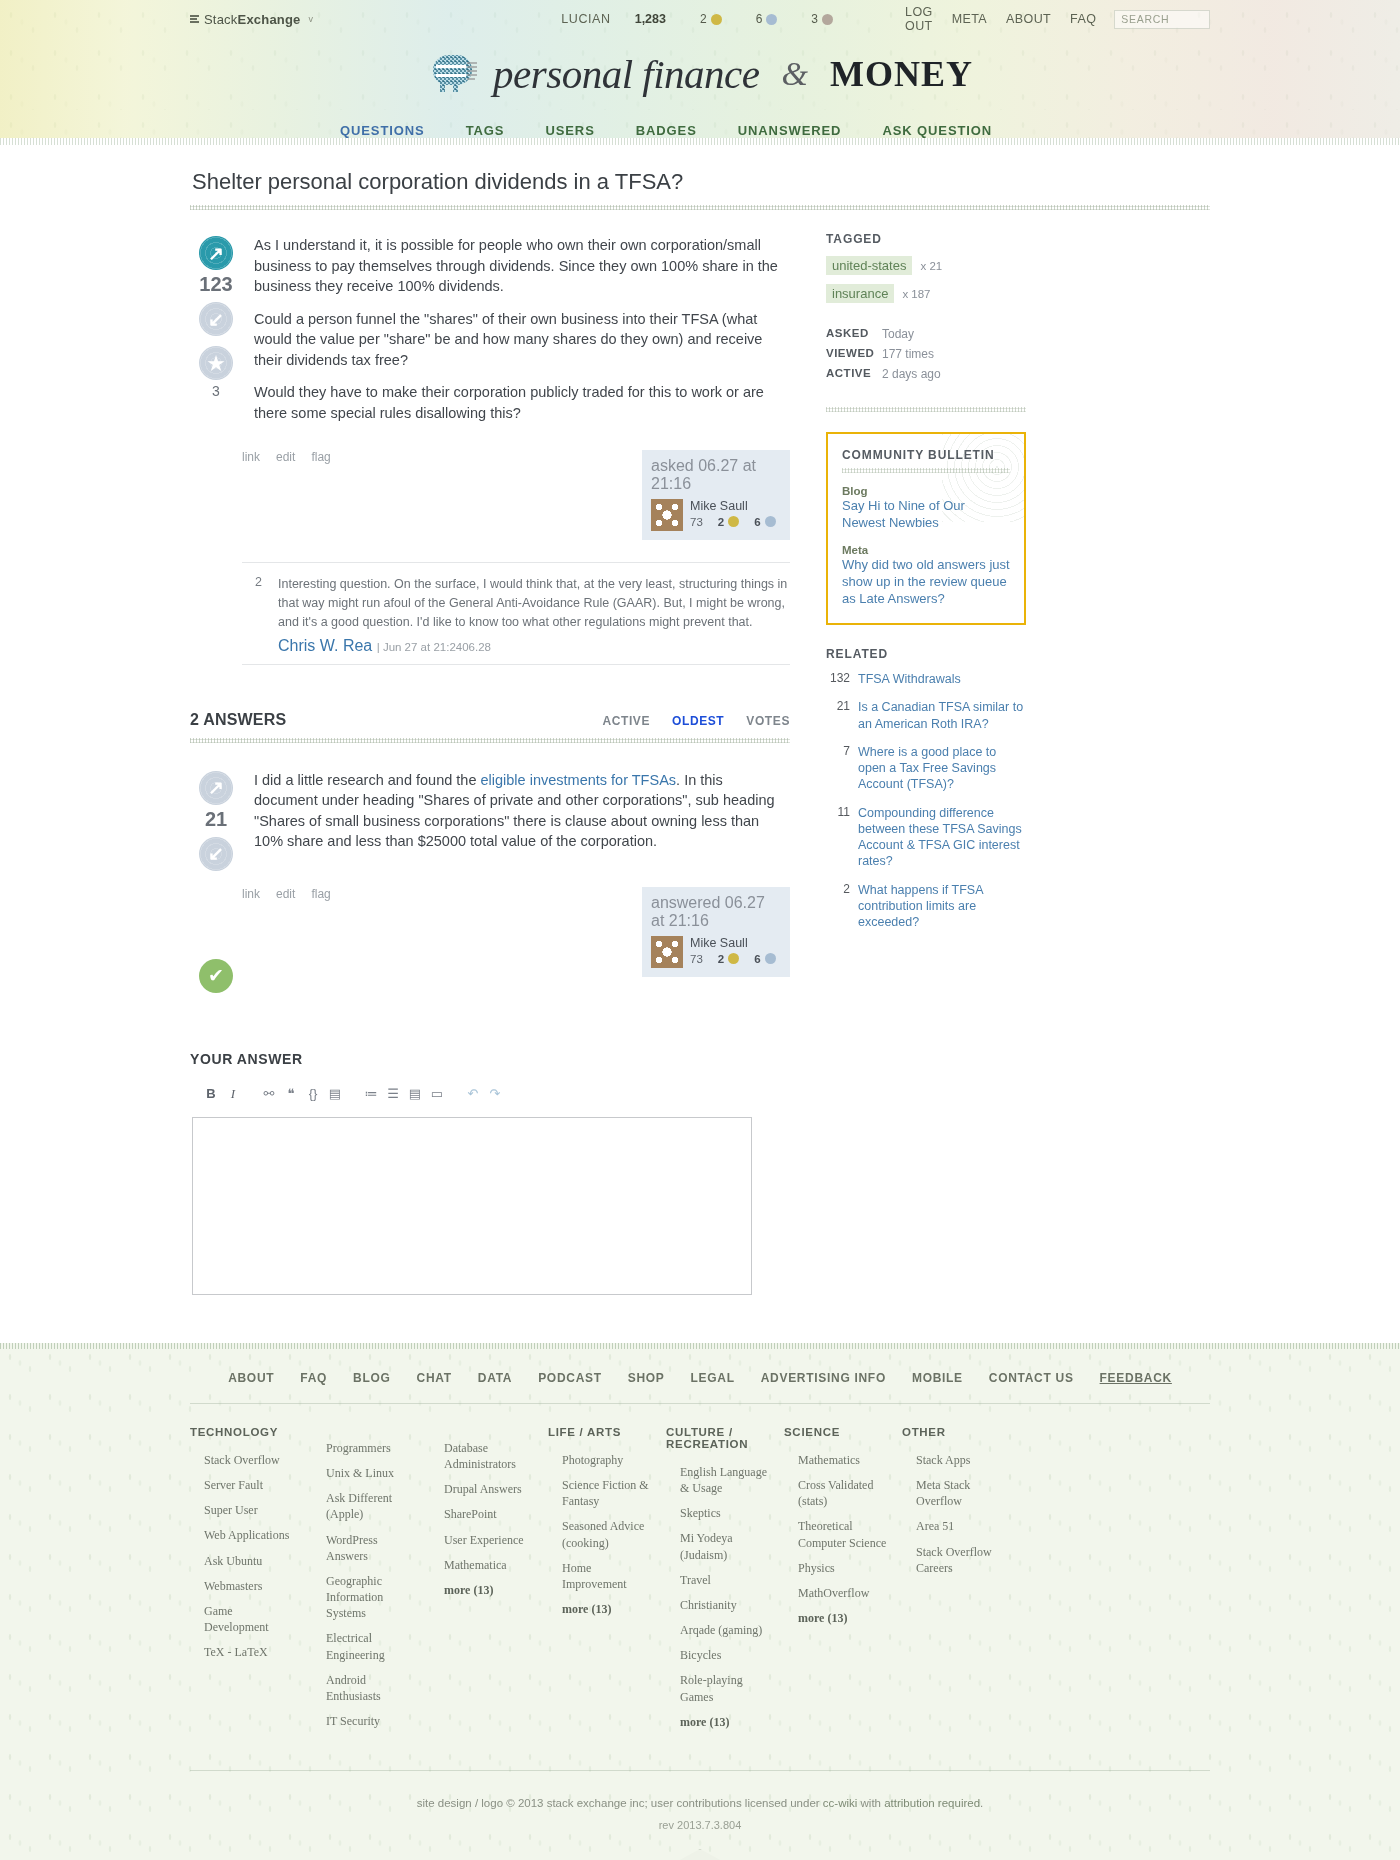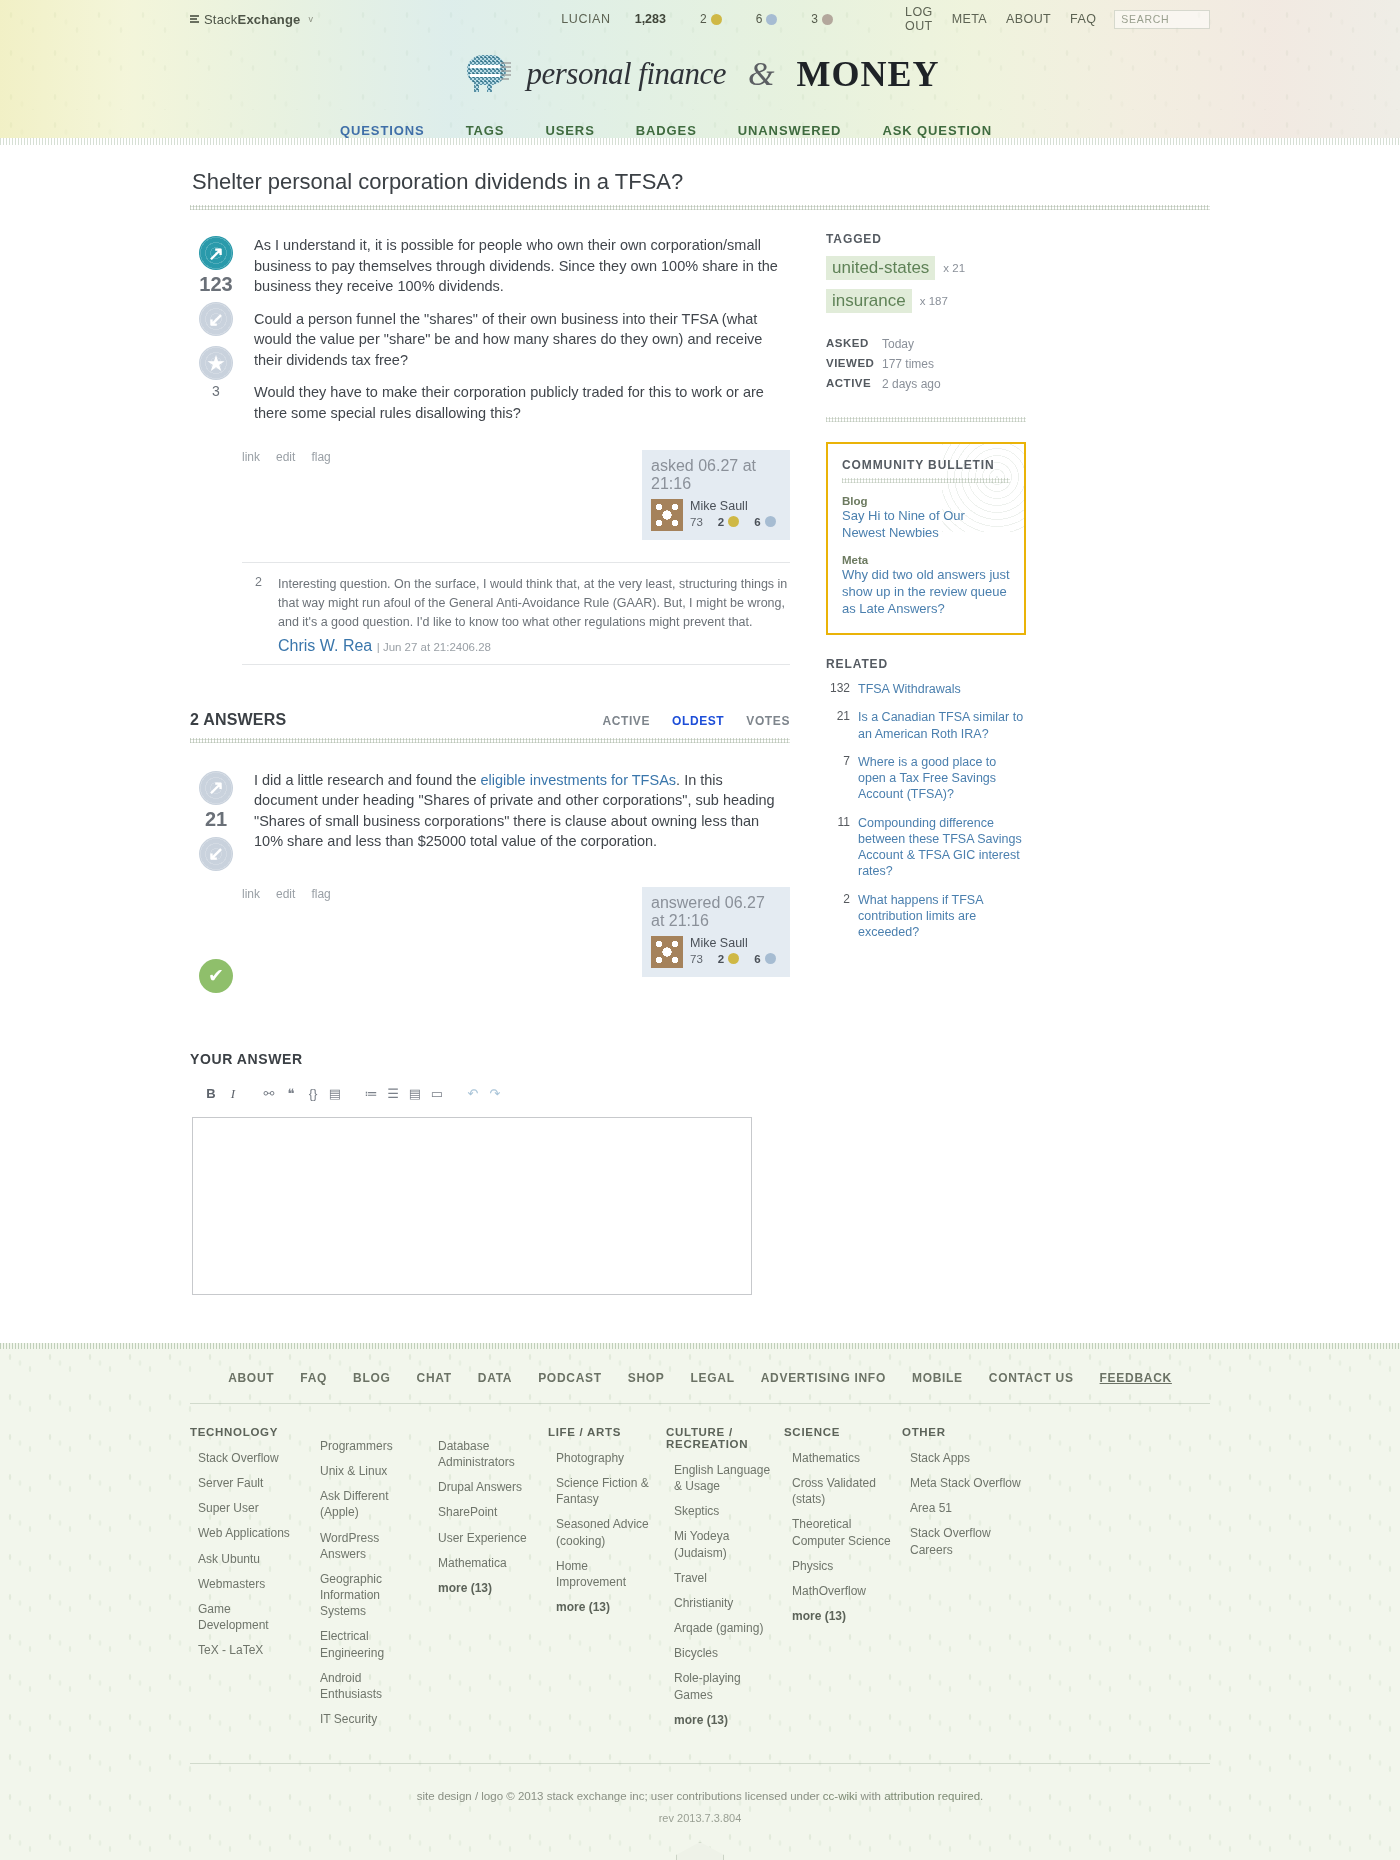--- a/index.html
+++ b/index.html
@@ -61,21 +61,21 @@
     margin-left:18px; width:190px; height:19px; background:rgba(255,255,255,.52);
     border:1px solid rgba(150,160,140,.35); font-size:10.5px; color:#9aa08f;
     letter-spacing:.7px; padding:0 6px; line-height:17px;
   }
 
   
   .masthead { height:72px; position:relative; display:flex; align-items:center; justify-content:center; }
   .mast-inner { display:flex; align-items:center; gap:14px; }
   .piggy { width:52px; height:46px; position:relative; }
   .logo-script {
-    font-family:"Liberation Serif", serif; font-style:italic; font-size:31px;
+    font-family:"Liberation Serif", serif; font-style:italic; font-size:41px;
     color:#2f3338; letter-spacing:-0.5px;
   }
   .logo-amp { font-family:"Liberation Serif", serif; font-style:italic; font-size:34px; color:#5c5f63; margin:0 8px; }
   .logo-money {
     font-family:"Liberation Serif", serif; font-weight:bold; font-size:36px;
     letter-spacing:1px; color:#1f2327;
   }
 
   
   .navwrap { position:relative; height:28px; }
@@ -127,21 +127,21 @@
 
   .bodycol { flex:1; padding-left:12px; }
   .bodycol p { margin:0 0 12px 0; font-size:14.5px; line-height:1.42; color:#41464c; }
   .bodycol p:first-child { margin-top:3px; }
   .bodycol a { color:#3a76ab; text-decoration:none; }
 
   .tags { display:flex; gap:8px; margin-top:18px; }
   .tag {
     background:#e6efdf; color:#6b8a62; font-size:11.5px; padding:3px 7px; line-height:1.25;
   }
-  .side-tag { background:#e1ecd9; color:#5f8257; font-size:17px; padding:2px 6px; }
+  .side-tag { background:#e1ecd9; color:#5f8257; font-size:13px; padding:2px 6px; }
 
   .postmeta { display:flex; align-items:flex-start; justify-content:space-between; margin-top:14px; }
   .actions { display:flex; gap:16px; font-size:12px; color:#9aa0a6; padding-left:52px; }
   .actions span { cursor:pointer; }
   .usercard {
     width:148px; background:#e4ebf2; padding:7px 9px 9px; font-size:11.5px; color:#6a7078;
   }
   .usercard .when { color:#8a9099; font-size:16px; margin-bottom:6px; }
   .uc-row { display:flex; align-items:flex-start; gap:7px; }
   .avatar { width:32px; height:32px; flex:0 0 32px; position:relative; }
@@ -218,21 +218,21 @@
     background-image:repeating-linear-gradient(90deg, rgba(130,160,125,.45) 0 1px, transparent 1px 3px); }
   .foot-body { padding:22px 0 30px; }
   .foot-nav { width:1020px; margin:0 auto; display:flex; justify-content:center; gap:26px; font-size:12px; font-weight:bold; letter-spacing:.7px; }
   .foot-nav a { color:#6b7265; text-decoration:none; }
   .foot-nav a.ul { text-decoration:underline; }
   .foot-sep { width:1020px; margin:18px auto 0; height:1px; background:rgba(150,165,145,.35); }
 
   .foot-cols { width:1020px; margin:22px auto 0; display:flex; }
   .fc { }
   .fc-h { font-size:11.5px; font-weight:bold; letter-spacing:.7px; color:#5c6359; margin-bottom:12px; }
-  .fc ul { list-style:none; margin:8px; padding:0; }
+  .fc ul { list-style:none; margin:14px; padding:0;font-family:Liberation Serif, serif; }
   .fc li { font-size:12px; line-height:1.35; margin-bottom:9px; color:#6f756b; }
   .fc li a { color:#6f756b; text-decoration:none; }
   .fc li.more { font-weight:bold; color:#5c6359; }
 
   .foot-legal { width:1020px; margin:26px auto 0; text-align:center; font-size:11.5px; color:#8a9084; }
   .foot-legal a { color:#7d8a74; text-decoration:none; }
   .foot-rev { text-align:center; font-size:11px; color:#9aa094; margin-top:10px; }
   .cc-badge { margin:18px auto 0; width:64px; text-align:center; }
   .cc-hex {
     width:48px;height:52px;margin:0 auto; background:#eef2e8;

